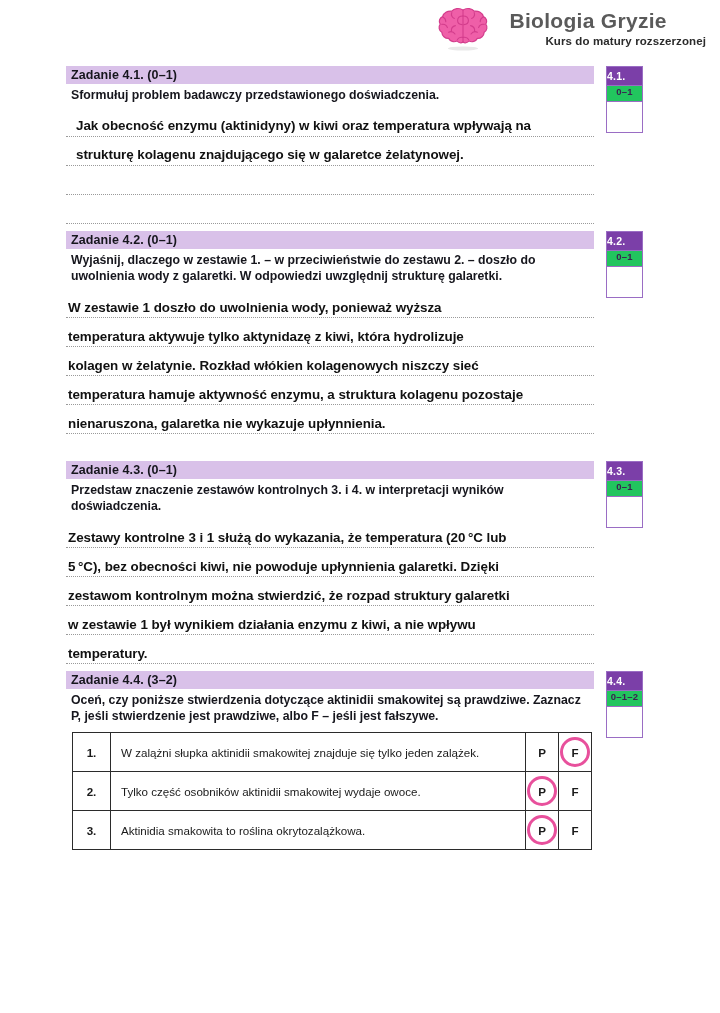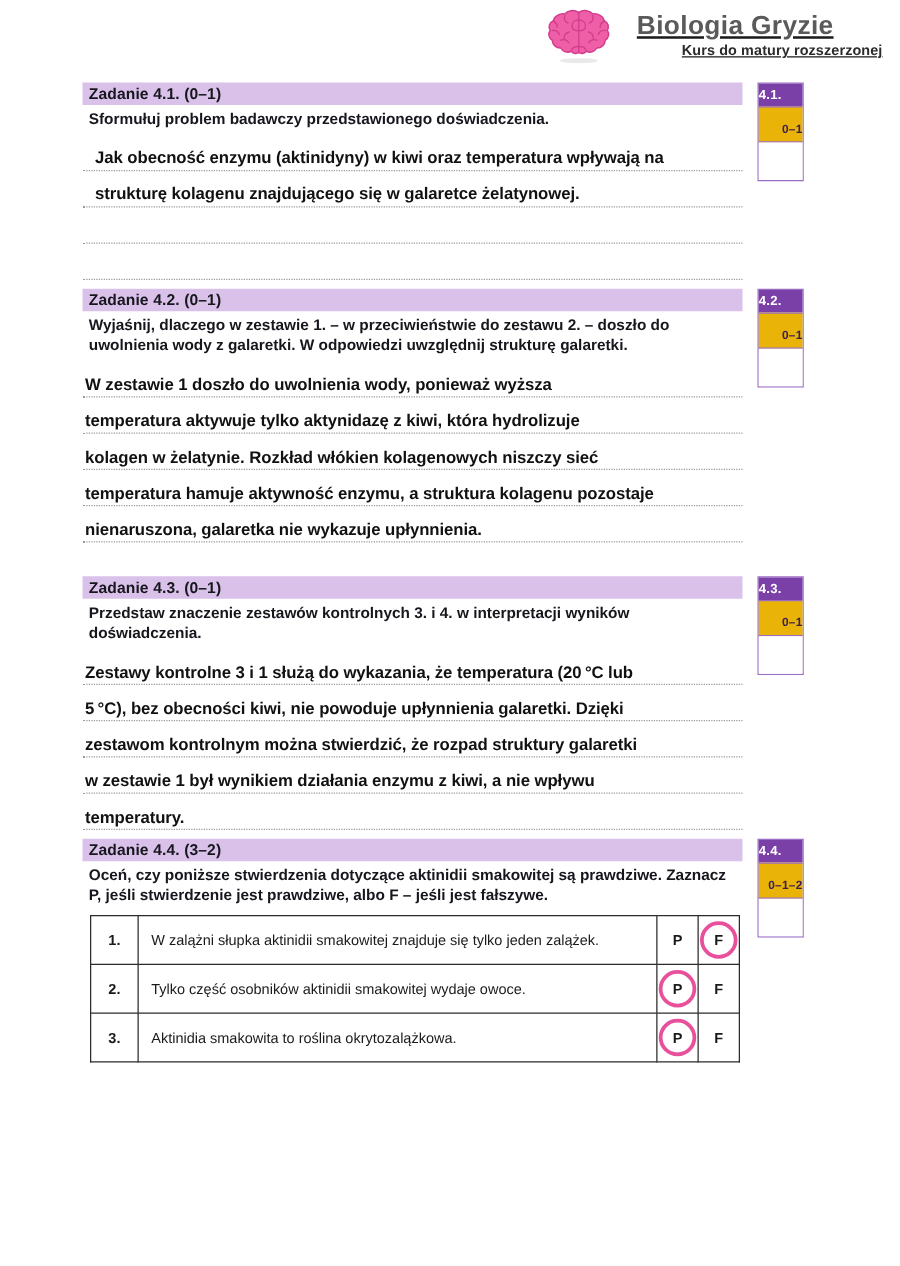--- a/index.html
+++ b/index.html
@@ -17,21 +17,20 @@
   }
 
   
   .brand {
     position: absolute;
     top: 6px;
     right: 14px;
     display: flex;
     align-items: center;
     gap: 20px;
-    text-decoration: underline;
   }
   .brand-logo {
     width: 52px;
     height: 46px;
     flex: none;
     display: block;
   }
   .brand-text { display: flex; flex-direction: column; line-height: 1; }
   .brand-title {
     font-size: 21px;
@@ -97,26 +96,26 @@
   }
   .sb-num {
     background: #7b3fa8;
     color: #ffffff;
     font-size: 10.5px;
     font-weight: bold;
     padding: 3px 0 3px 0;
     letter-spacing: 0.2px;
   }
   .sb-range {
-    background: #eab308;
+    background: #22c55e;
     color: #3b2150;
     font-size: 9.5px;
     font-weight: bold;
-    text-align: right;
-    padding: 12px 0 4px 0;
+    text-align: center;
+    padding: 0 0 4px 0;
     border-top: 1.5px solid #9a6dc4;
     border-bottom: 1.5px solid #9a6dc4;
     letter-spacing: 0.2px;
   }
   .sb-blank { height: 30px; background: #ffffff; }
 
   
   .tf-table {
     position: absolute;
     left: 72px;

